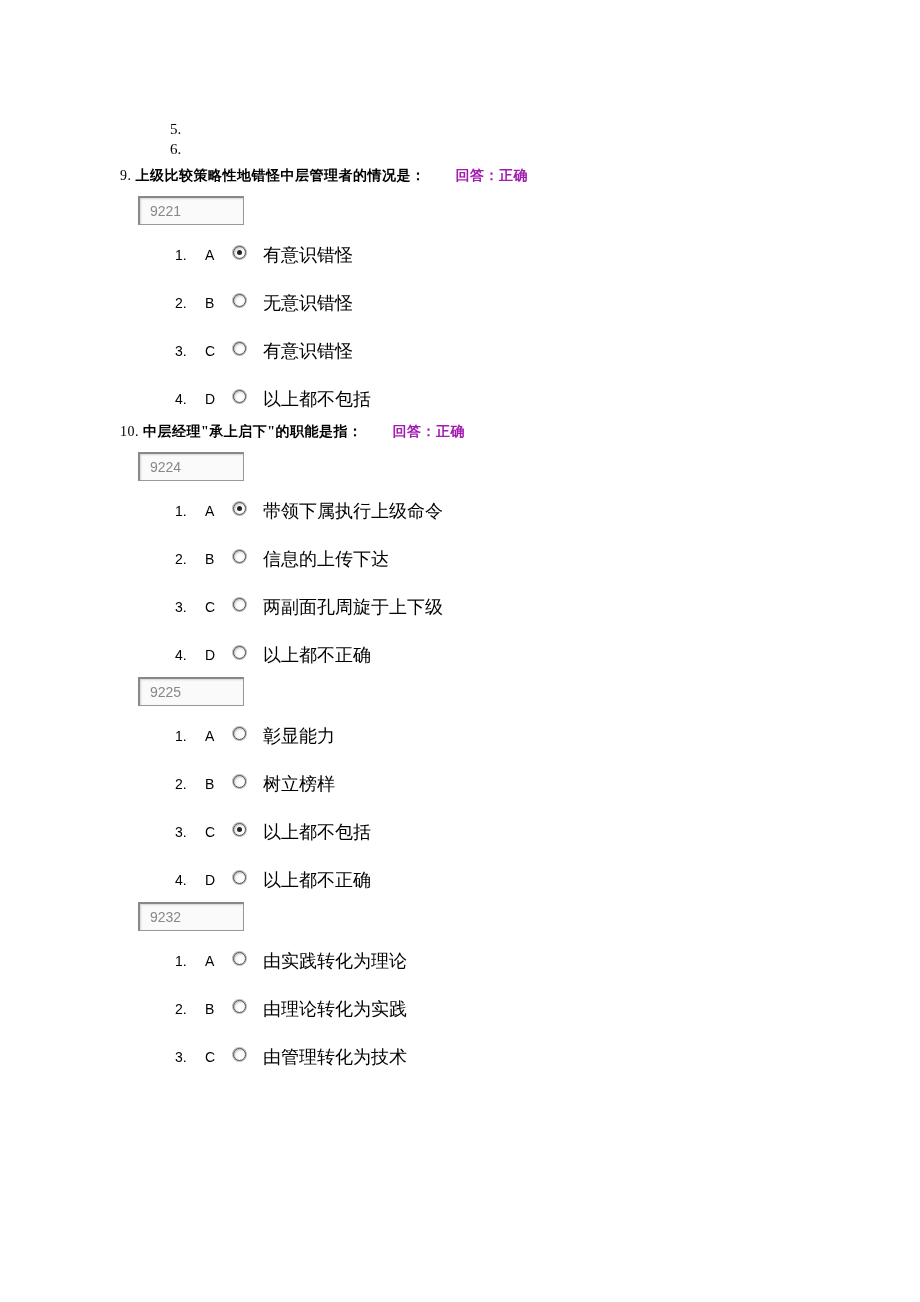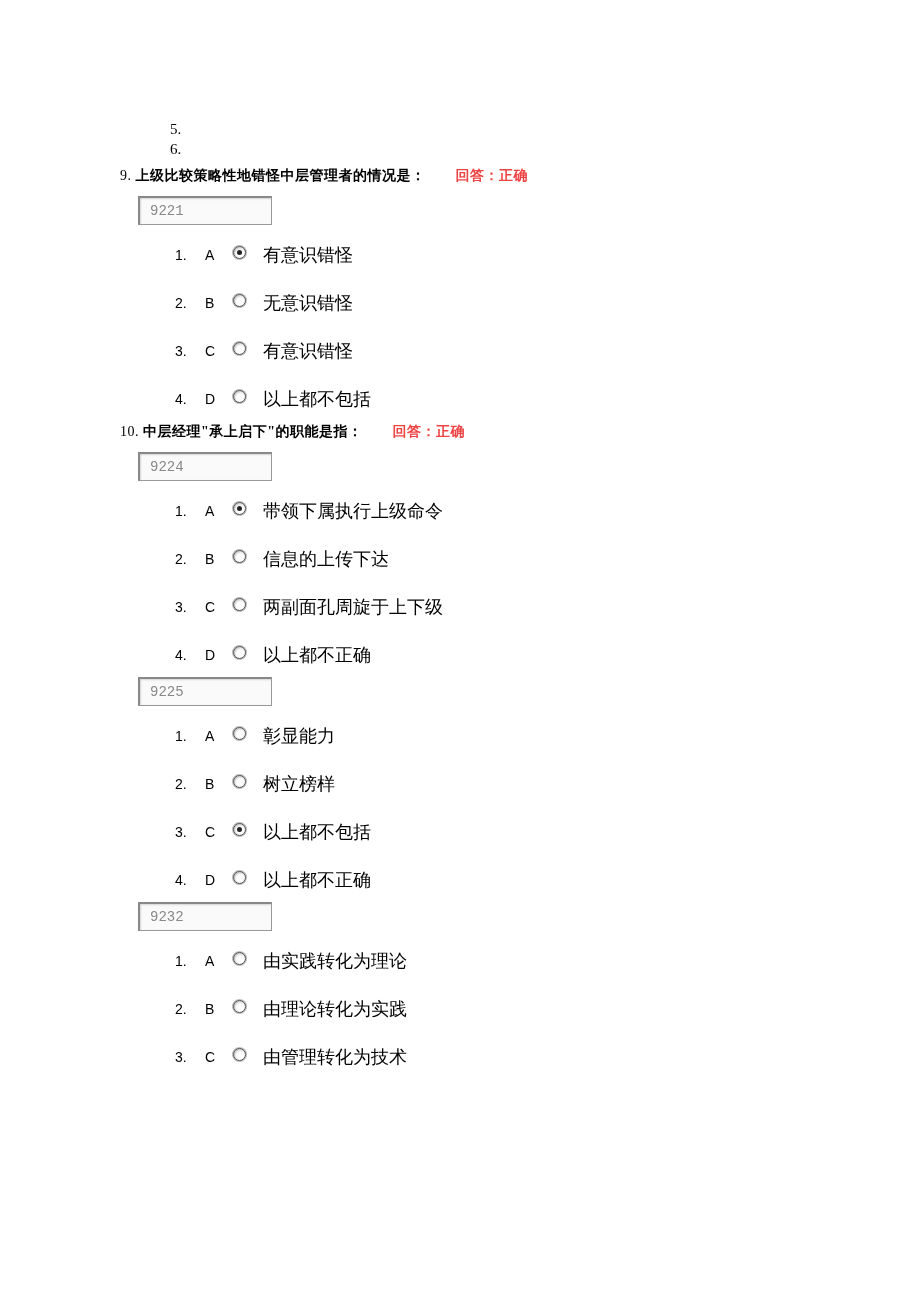--- a/index.html
+++ b/index.html
@@ -33,33 +33,33 @@
     }
     .q-num {
       display: inline;
     }
     .q-body {
       display: inline;
       font-weight: bold;
       font-family: Liberation Serif, serif;
     }
     .answer-status {
-      color: #ef4444;
+      color: #a21caf;
       font-weight: bold;
       margin-left: 30px;
       text-align: center;
     }
     .id-box {
       border: 1px solid #999;
       border-top: 2px solid #888;
       border-left: 2px solid #888;
       background: #fafafa;
       padding: 5px 10px;
-      width: 134px;
-      font-family: Liberation Mono, monospace;
+      width: 106px;
+      font-family: Liberation Sans, sans-serif;
       color: #888;
       font-size: 14px;
       margin: 0 0 18px 18px;
       box-shadow: inset 1px 1px 2px rgba(0,0,0,0.15);
     }
     .options {
       margin-left: 55px;
     }
     .option-row {
       display: flex;

